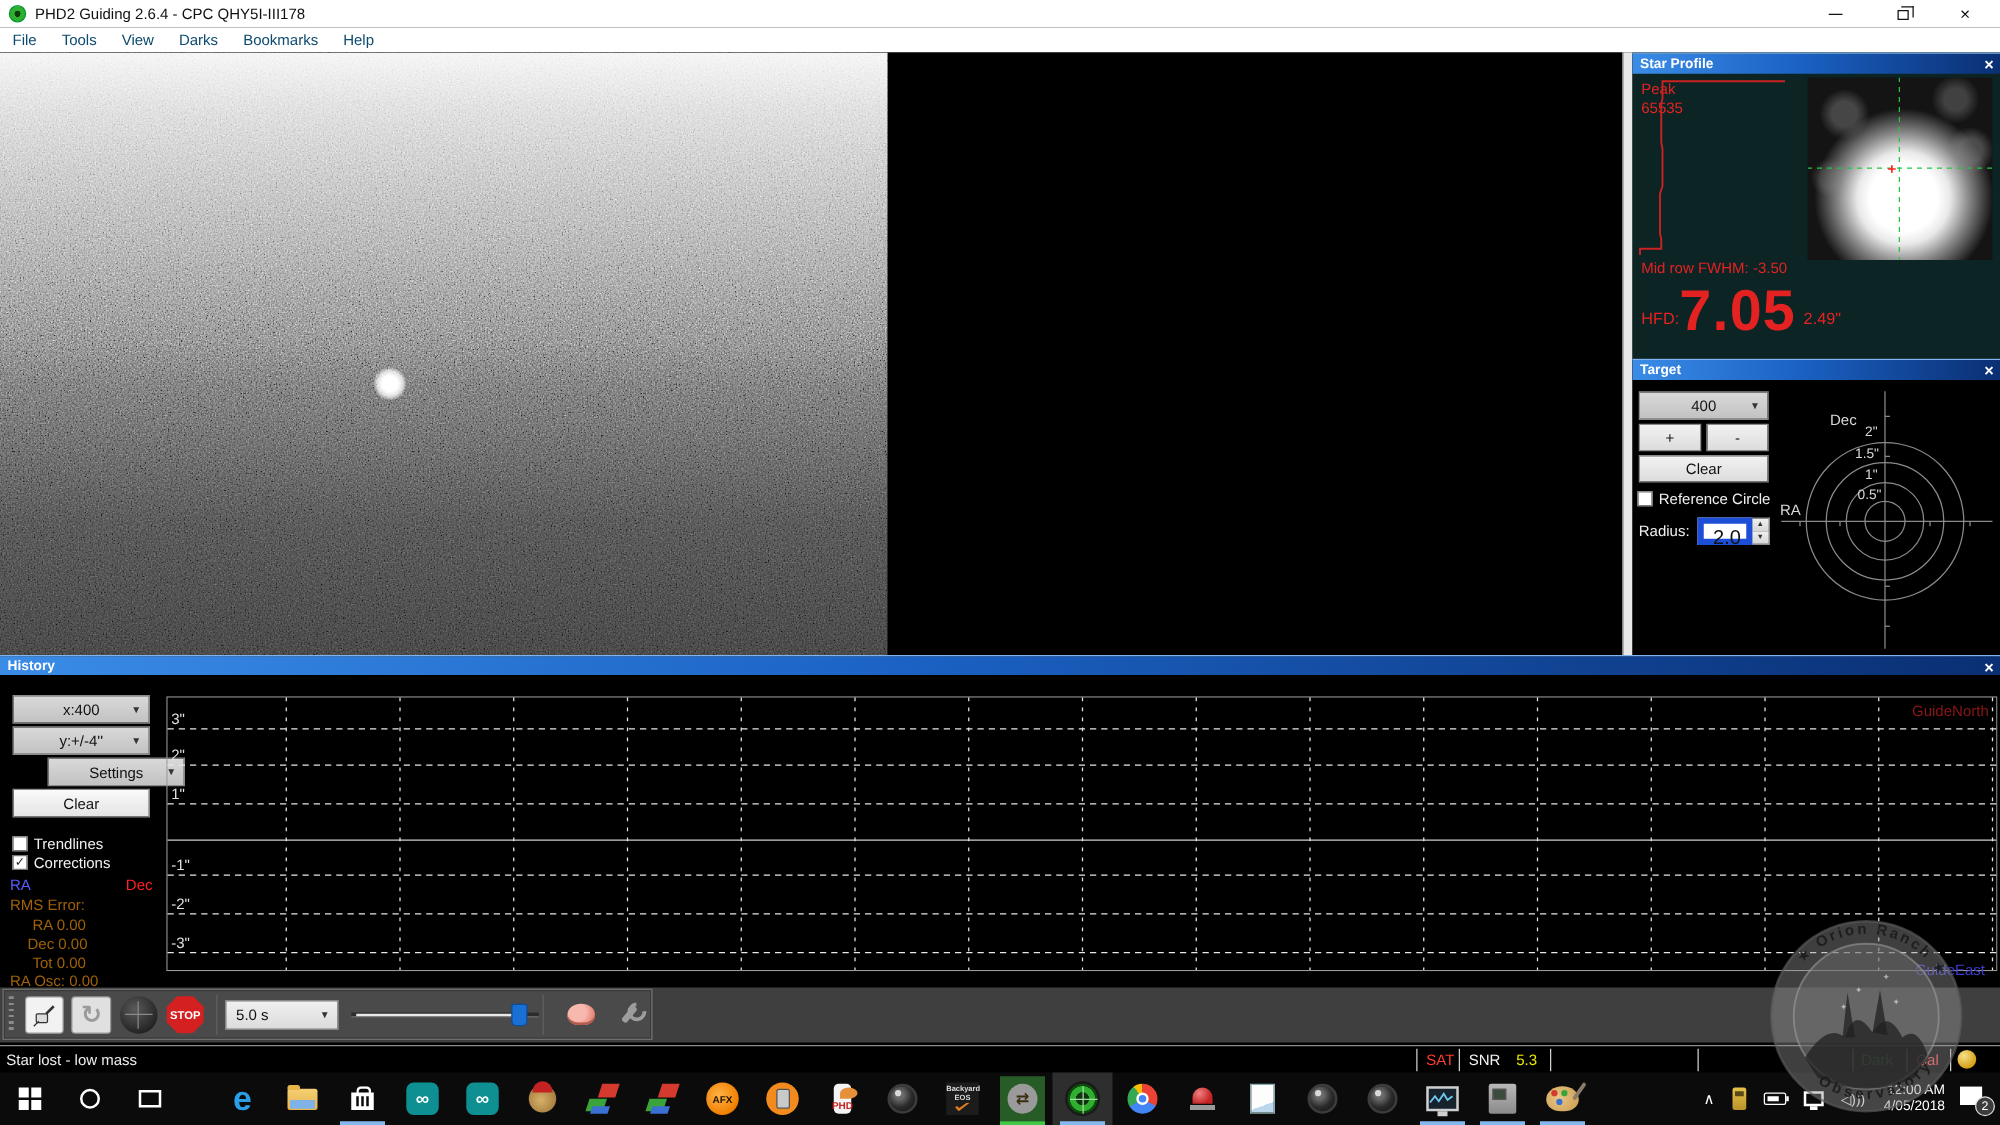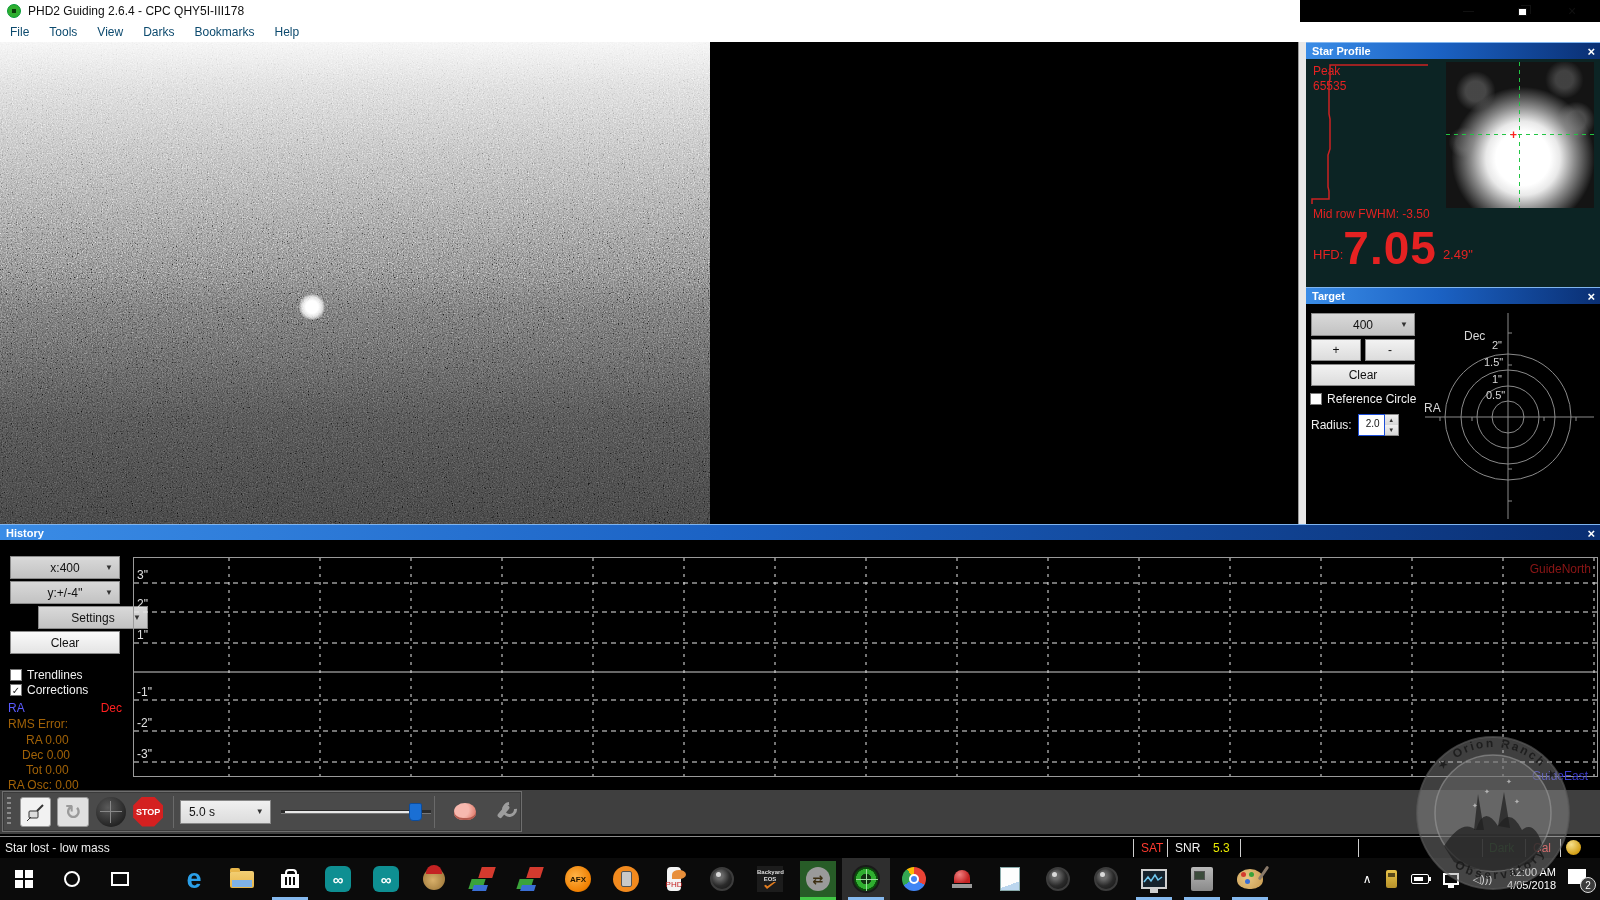--- a/index.html
+++ b/index.html
@@ -1,20 +1,20 @@
 <!DOCTYPE html>
 <html><head>
 <meta charset="utf-8">
 <style>
   * { margin:0; padding:0; box-sizing:border-box; }
   html,body { width:1600px; height:900px; overflow:hidden; background:#000;
     font-family:"Liberation Sans","DejaVu Sans",sans-serif; }
 
   
-  #titlebar { position:absolute; left:0; top:0; width:1300px; height:22px; background:#fff;padding-left:40px; }
+  #titlebar { position:absolute; left:0; top:0; width:1600px; height:22px; background:#fff;padding-left:40px; }
   #app-icon { position:absolute; left:7px; top:4px; width:14px; height:14px; border-radius:50%;
     background:radial-gradient(circle at 50% 50%, #0a3b0a 0 28%, #2fae2f 29% 80%, #0c5c0c 100%); border:1px solid #093; }
   #title-text { position:absolute; left:28px; top:4px; font-size:12px; color:#111; }
   .win-btn { position:absolute; top:0; width:40px; height:22px; display:flex; align-items:center; justify-content:center; color:#111; font-size:12px; }
   #btn-min{ left:1448px; } #btn-restore{ left:1502px; } #btn-close{ left:1552px; font-size:14px; }
   #btn-min .bar{ width:11px; height:1px; background:#111; }
   #restore-shape{ width:9px; height:8px; border:1px solid #111; position:relative; background:#fff; margin-top:2px;}
   #restore-shape::before{ content:""; position:absolute; left:2px; top:-4px; width:9px; height:8px; border:1px solid #111; border-bottom:none; border-left:none; }
 
   #menubar { position:absolute; left:0; top:22px; width:1600px; height:20px; background:#fff; display:flex; align-items:center; }
@@ -68,22 +68,22 @@
     display:flex; align-items:center; justify-content:center; }
   #tg-zoom { position:absolute; left:5px; top:9px; width:104px; height:23px; }
   #tg-plus { position:absolute; left:5px; top:35px; width:50px; height:22px; }
   #tg-minus{ position:absolute; left:59px; top:35px; width:50px; height:22px; }
   #tg-clear{ position:absolute; left:5px; top:60px; width:104px; height:22px; }
   .cb-row { position:absolute; display:flex; align-items:center; color:#f0f0f0; font-size:12px; }
   .cb-box { width:12px; height:12px; background:#fff; border:1px solid #777; margin-right:5px;
     font-size:10px; line-height:11px; color:#222; text-align:center; }
   #tg-refcircle { left:4px; top:88px; }
   #tg-radius-row { position:absolute; left:5px; top:110px; display:flex; align-items:center; color:#f0f0f0; font-size:12px; }
-  #tg-radius-input { width:27px; height:22px; background:#fff; color:#111; font-size:10px; text-align:right;
-    padding:3px 4px; margin-left:6px; border:1px solid #1d4ed8; }
+  #tg-radius-input { width:44px; height:22px; background:#fff; color:#111; font-size:16px; text-align:right;
+    padding:3px 4px; margin-left:6px; border:5px solid #1d4ed8; }
   .spinner { width:14px; height:22px; border:1px solid #8a8a8a; border-left:none; display:flex; flex-direction:column; }
   .spinner div { flex:1; background:linear-gradient(#f0f0f0,#d6d6d6); font-size:6px; color:#333; text-align:center; line-height:10px; }
 
   #history-pane { position:absolute; left:0; top:524px; width:1600px; height:266px; background:#000; }
   #hist-controls { position:absolute; left:0; top:16px; width:130px; bottom:0; background:#000; }
   #hist-controls .dd, #hist-controls .pbtn { position:absolute; left:10px; width:110px; height:23px; }
   #h-dd-x { top:16px; } #h-dd-y { top:41px; } #h-dd-settings { top:66px;margin-left:28px; } #h-btn-clear { top:91px; background:linear-gradient(#fafafa,#e4e4e4); }
   #h-cb-trend { left:10px; top:128px; } #h-cb-corr { left:10px; top:143px; }
   #h-radec { position:absolute; left:8px; top:161px; width:114px; font-size:12px; }
   #h-ra-label { color:#5b5bff; } #h-dec-label { color:#ff2020; float:right; }
@@ -163,21 +163,21 @@
   .arduino { width:26px; height:26px; border-radius:6px; background:#0e8f92; color:#fff; font-size:15px; font-weight:bold; display:flex; align-items:center; justify-content:center; }
   .helmet { width:22px; height:22px; border-radius:50%; background:radial-gradient(circle at 45% 55%, #d9b06a, #8f6a2e); position:relative; }
   .helmet::before { content:""; position:absolute; left:3px; top:-3px; width:16px; height:9px; border-radius:8px 8px 0 0; background:#c42222; }
   .sync2 { width:24px; height:24px; position:relative; }
   .sync2 .a { position:absolute; right:0; top:0; width:14px; height:11px; background:#d43a2e; transform:skewX(-18deg); }
   .sync2 .b { position:absolute; left:0; bottom:2px; width:14px; height:10px; background:#3aa33a; transform:skewX(-18deg); }
   .sync2 .c { position:absolute; left:3px; bottom:0; width:14px; height:6px; background:#3a6fd4; transform:skewX(-18deg); }
   .afx { width:26px; height:26px; border-radius:50%; background:radial-gradient(circle at 40% 40%, #ffb347, #f07f00 70%, #222 100%); color:#201400; font-size:8px; font-weight:bold; display:flex; align-items:center; justify-content:center; }
   .handctrl { width:26px; height:26px; border-radius:50%; background:#f28a1e; display:flex; align-items:center; justify-content:center; }
   .handctrl div { width:11px; height:16px; background:#c9c9c9; border:1px solid #555; border-radius:2px; }
-  .phdbird { width:14px; height:24px; border-radius:4px; background:#f4f4f4; color:#c42222; font-size:8px; font-weight:normal; display:flex; align-items:flex-end; justify-content:center; padding-bottom:2px; position:relative; }
+  .phdbird { width:14px; height:24px; border-radius:4px; background:#f4f4f4; color:#c42222; font-size:8px; font-weight:bold; display:flex; align-items:flex-end; justify-content:center; padding-bottom:2px; position:relative; }
   .phdbird::before { content:""; position:absolute; left:5px; top:3px; width:14px; height:9px; border-radius:50% 50% 50% 0; background:#e88f3a; }
   .lens { width:24px; height:24px; border-radius:50%; background:radial-gradient(circle at 38% 35%, #6a6a6a 0 18%, #2a2a2a 55%, #111 100%); border:2px solid #3c3c3c; position:relative; }
   .lens::before { content:""; position:absolute; left:4px; top:3px; width:5px; height:5px; border-radius:50%; background:rgba(255,255,255,.75); }
   .beos { width:26px; height:26px; background:#1c1c1c; color:#ddd; font-size:6px; font-weight:bold; text-align:center; line-height:7px; padding-top:3px; position:relative; }
   .beos::after { content:""; position:absolute; left:7px; bottom:3px; width:12px; height:7px; background:#e07b1e; clip-path:polygon(0 55%,25% 100%,100% 0,80% 0,28% 62%,15% 40%); }
   .ascom { width:36px; height:36px; background:#275c27; display:flex; align-items:center; justify-content:center; }
   .ascom .disc { width:24px; height:24px; border-radius:50%; background:#9a9a9a; color:#3b2d10; font-size:13px; font-weight:bold; display:flex; align-items:center; justify-content:center; }
   .phd2t { width:28px; height:28px; border-radius:50%; background:radial-gradient(circle, #123312 0 30%, #2fae2f 32% 58%, #0c4c0c 60% 100%); position:relative; border:2px solid #1a1a1a; }
   .phd2t::before { content:""; position:absolute; left:12px; top:2px; width:1px; height:22px; background:#9fdf9f; }
   .phd2t::after { content:""; position:absolute; left:2px; top:12px; width:22px; height:1px; background:#9fdf9f; }

